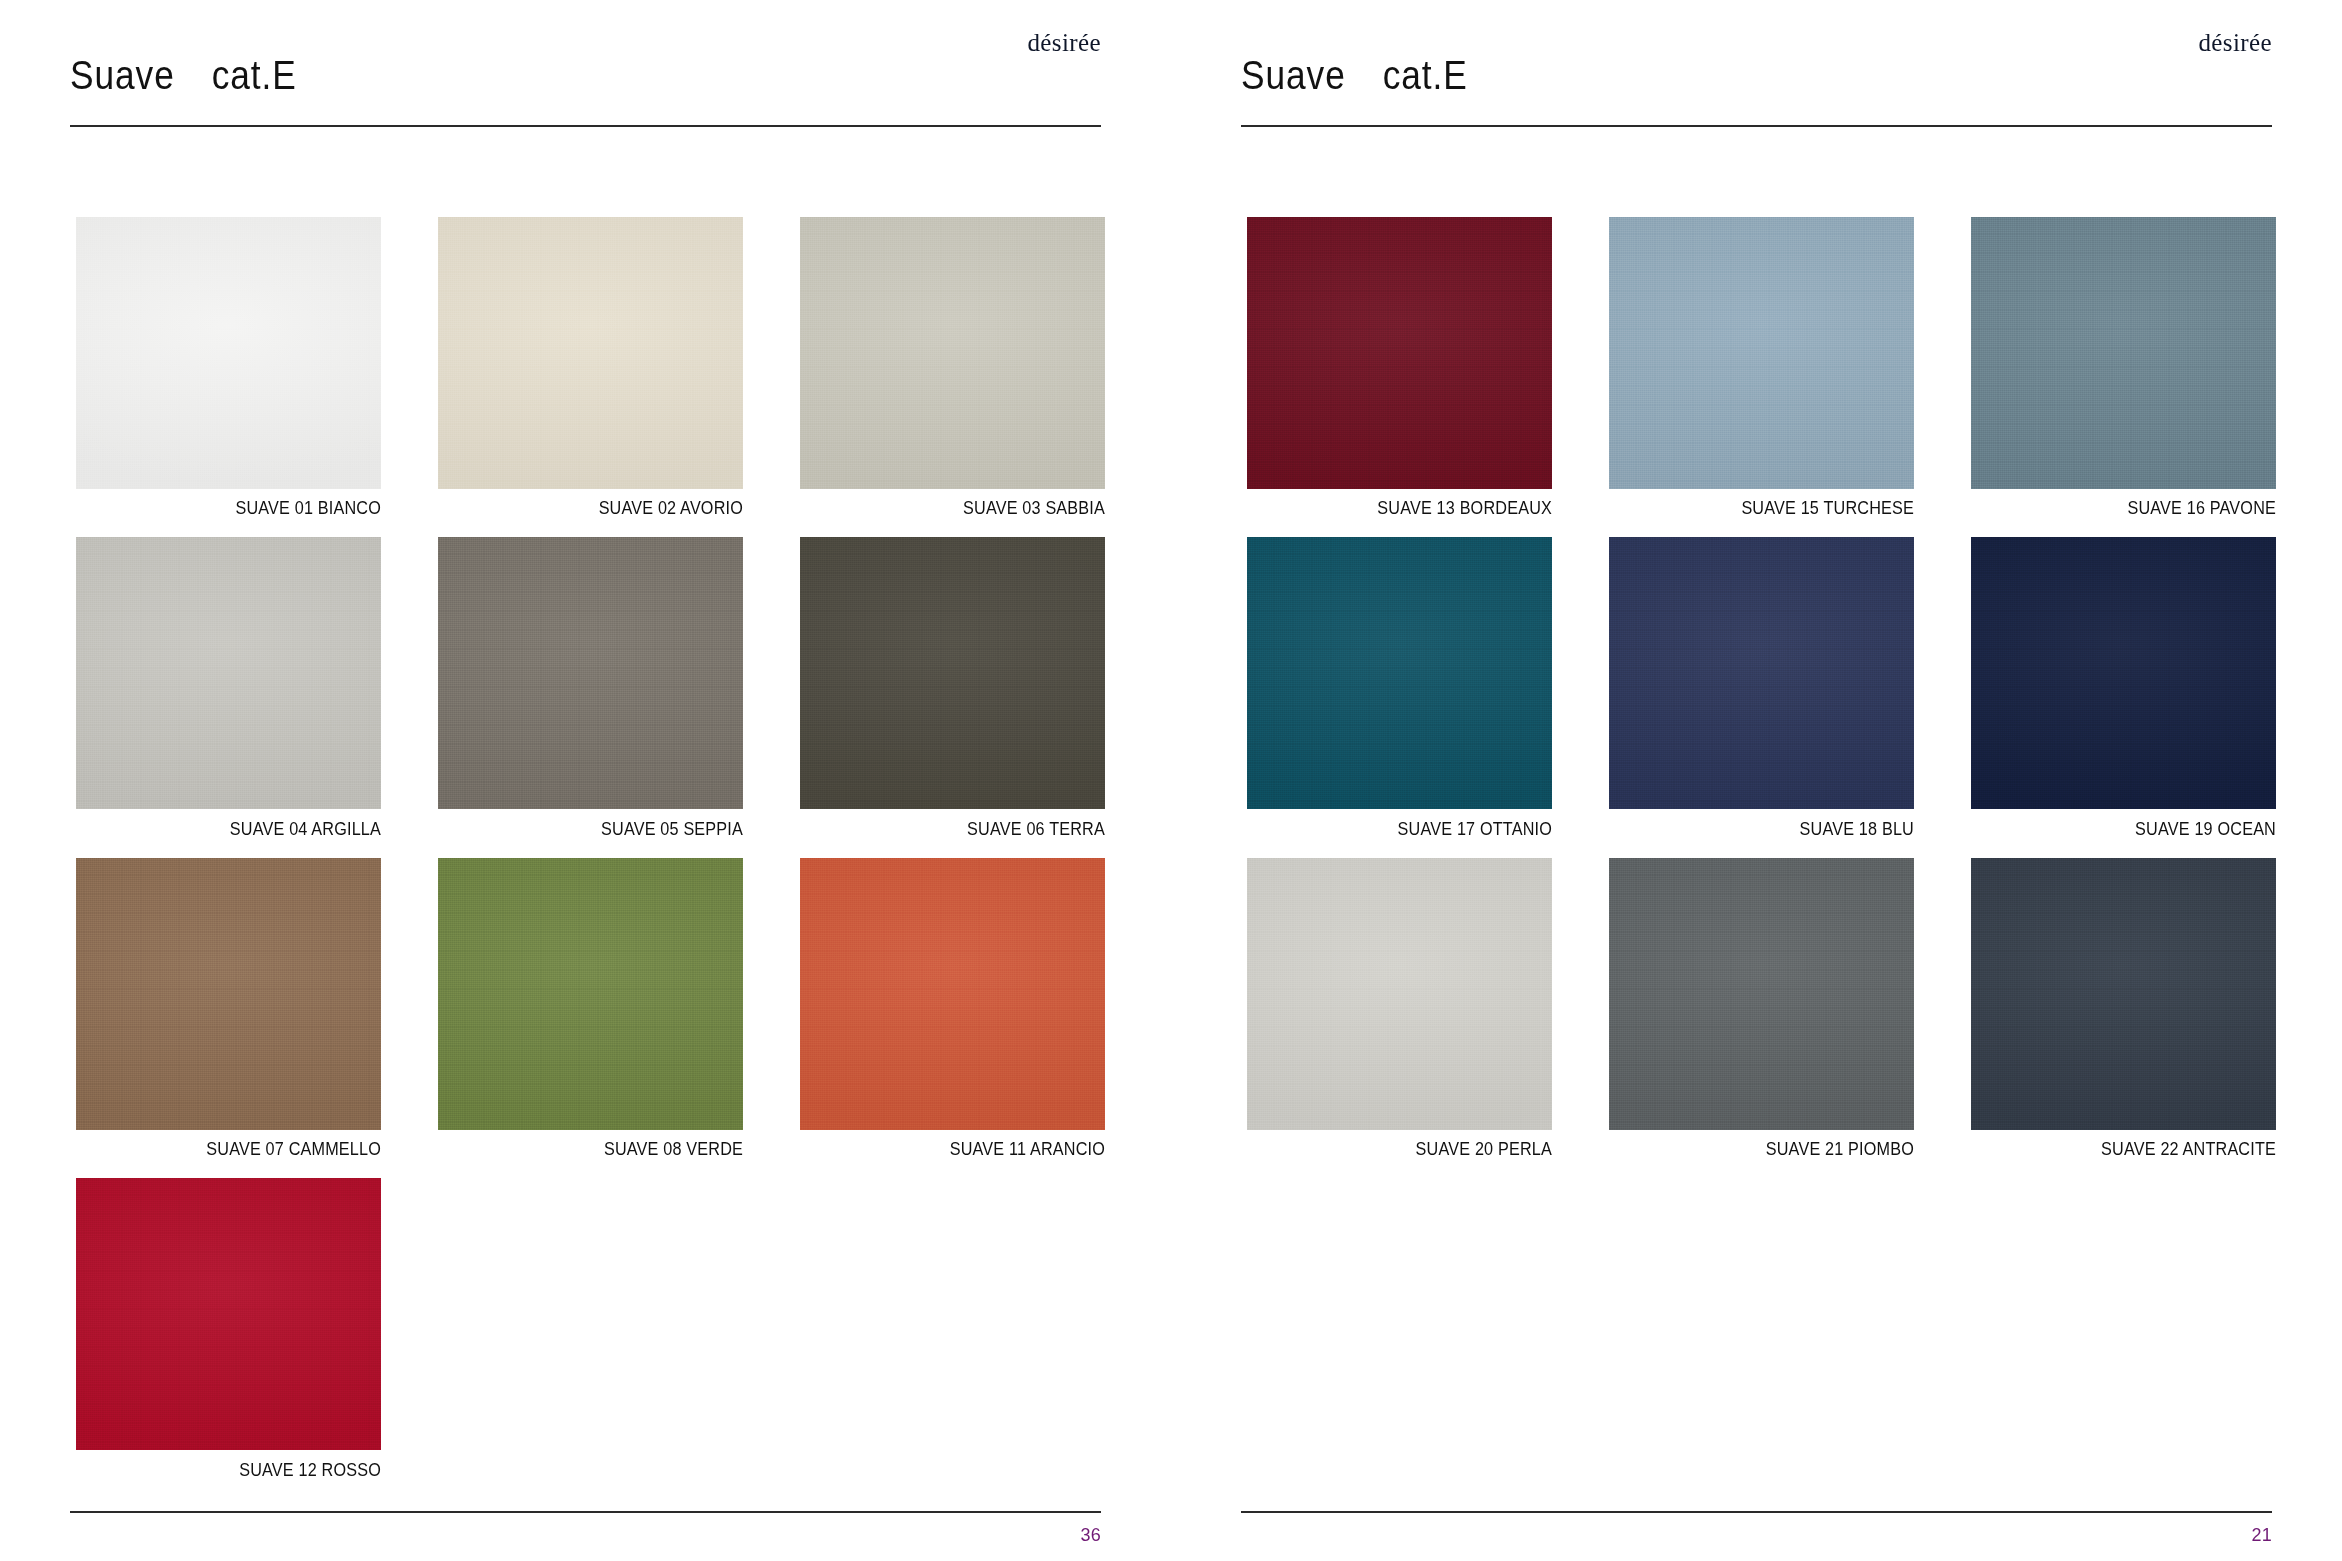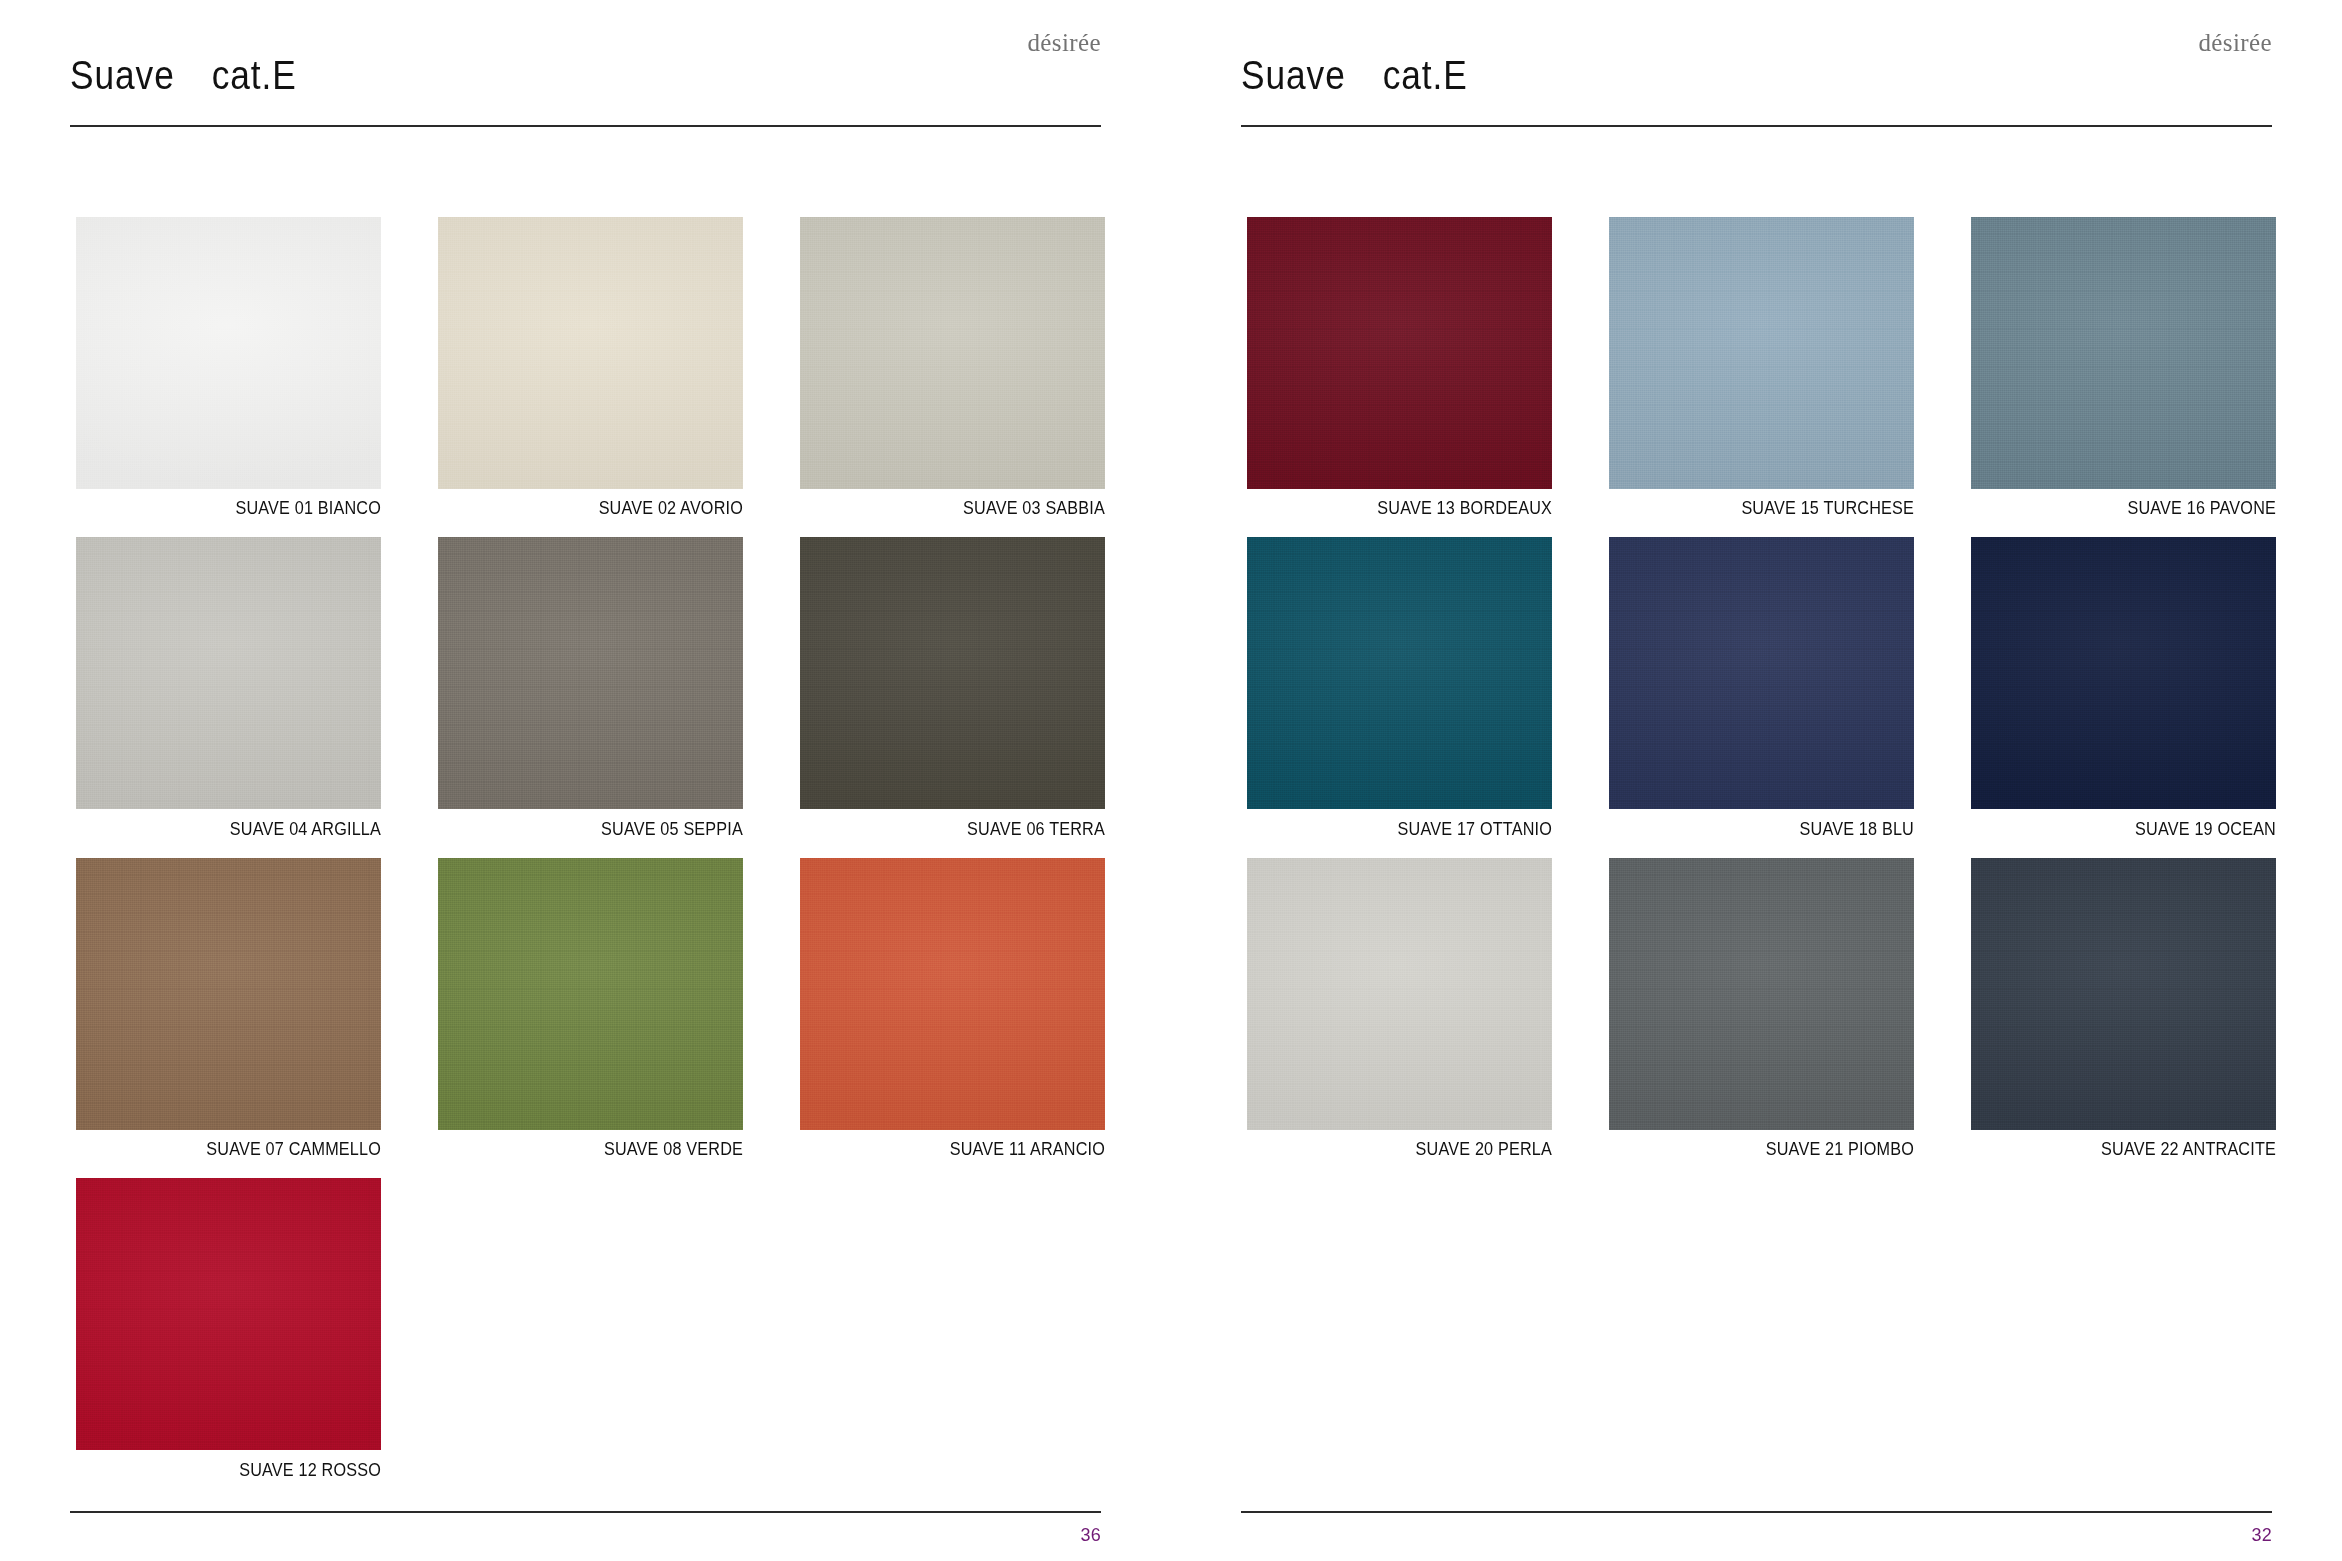--- a/index.html
+++ b/index.html
@@ -38,21 +38,21 @@
     top: 28px;
     height: 103px;
   }
   .brand {
     position: absolute;
     right: 0;
     top: 1.9px;
     font-family: "Liberation Serif", serif;
     font-size: 25px;
     letter-spacing: 0.4px;
-    color: #737373;
+    color: #0f172a;
     line-height: 1;
   }
   .title {
     position: absolute;
     left: 0;
     top: 24px;
     font-size: 41px;
     font-weight: 300;
     color: #121212;
     letter-spacing: 1.1px;
@@ -252,17 +252,17 @@
           <div class="swatch" style="background: rgb(94, 99, 101);"></div>
           <div class="caption">SUAVE 21 PIOMBO</div>
         </div>
         <div class="cell">
           <div class="swatch" style="background: rgb(52, 61, 73);"></div>
           <div class="caption">SUAVE 22 ANTRACITE</div>
         </div>
       </div>
 
     <div class="foot-rule"></div>
-    <div class="folio">32</div>
+    <div class="folio">21</div>
   </div>
 
 </div>
 
 
 </body></html>

